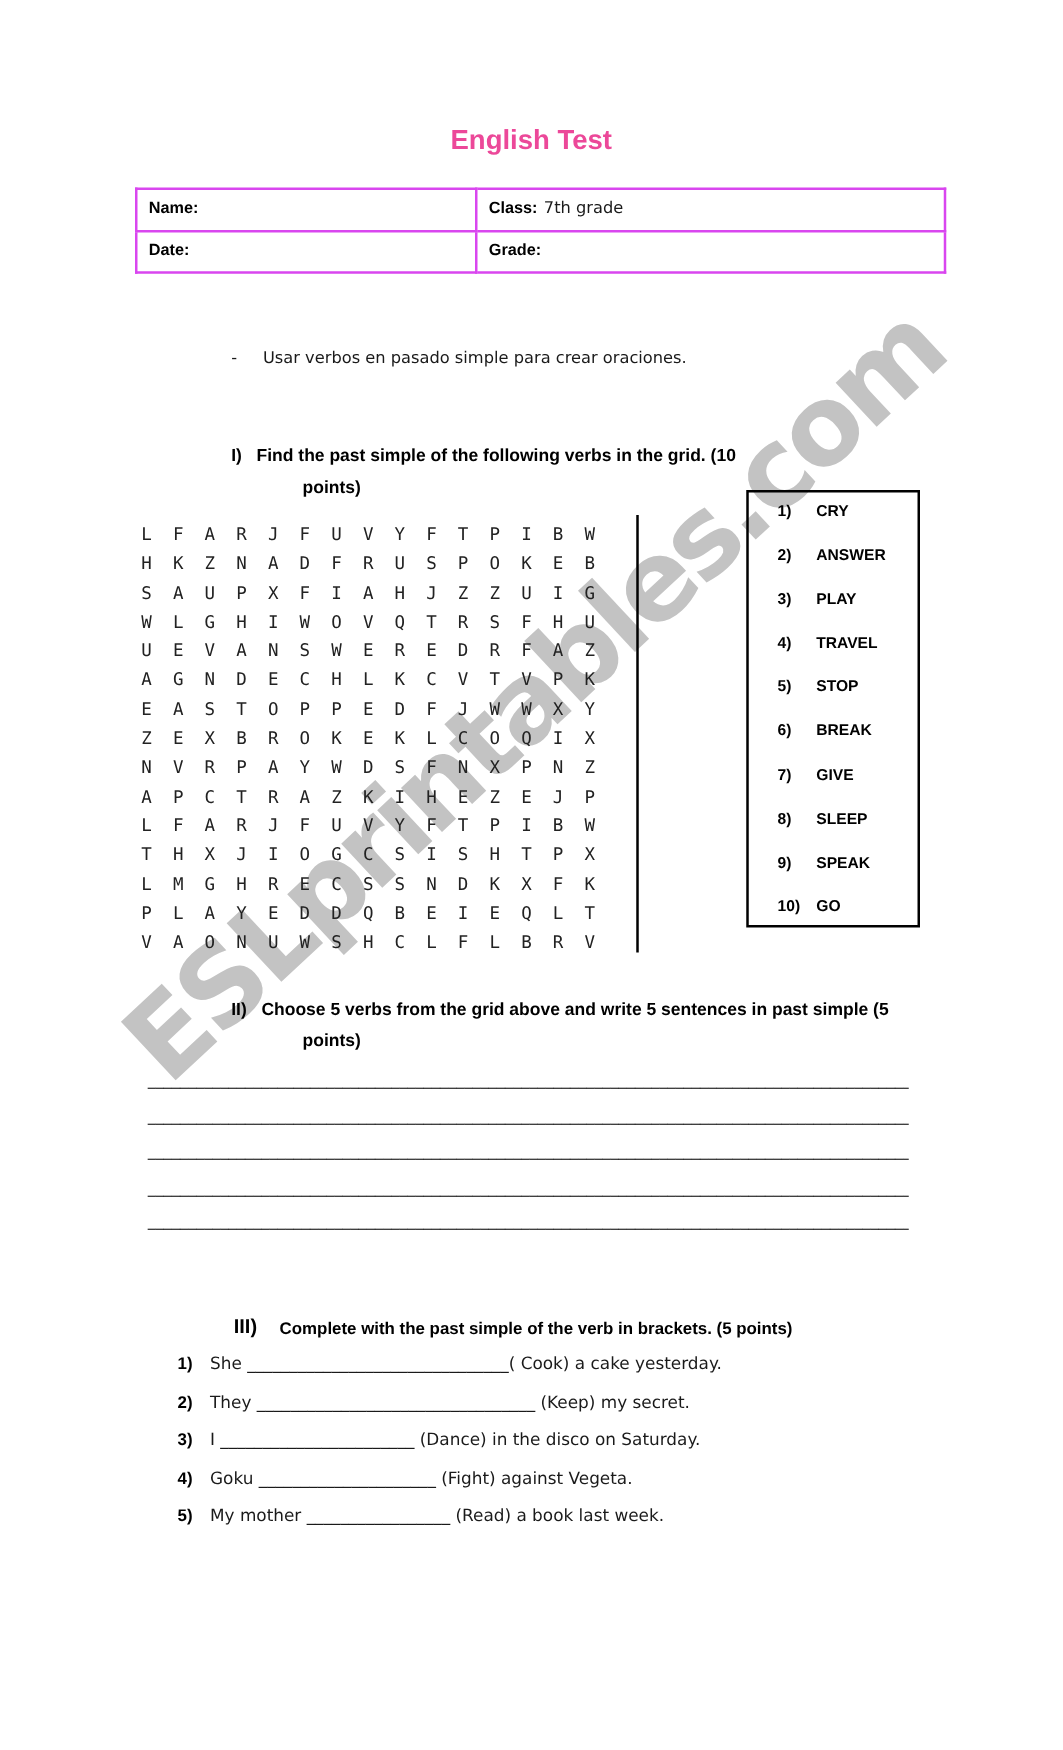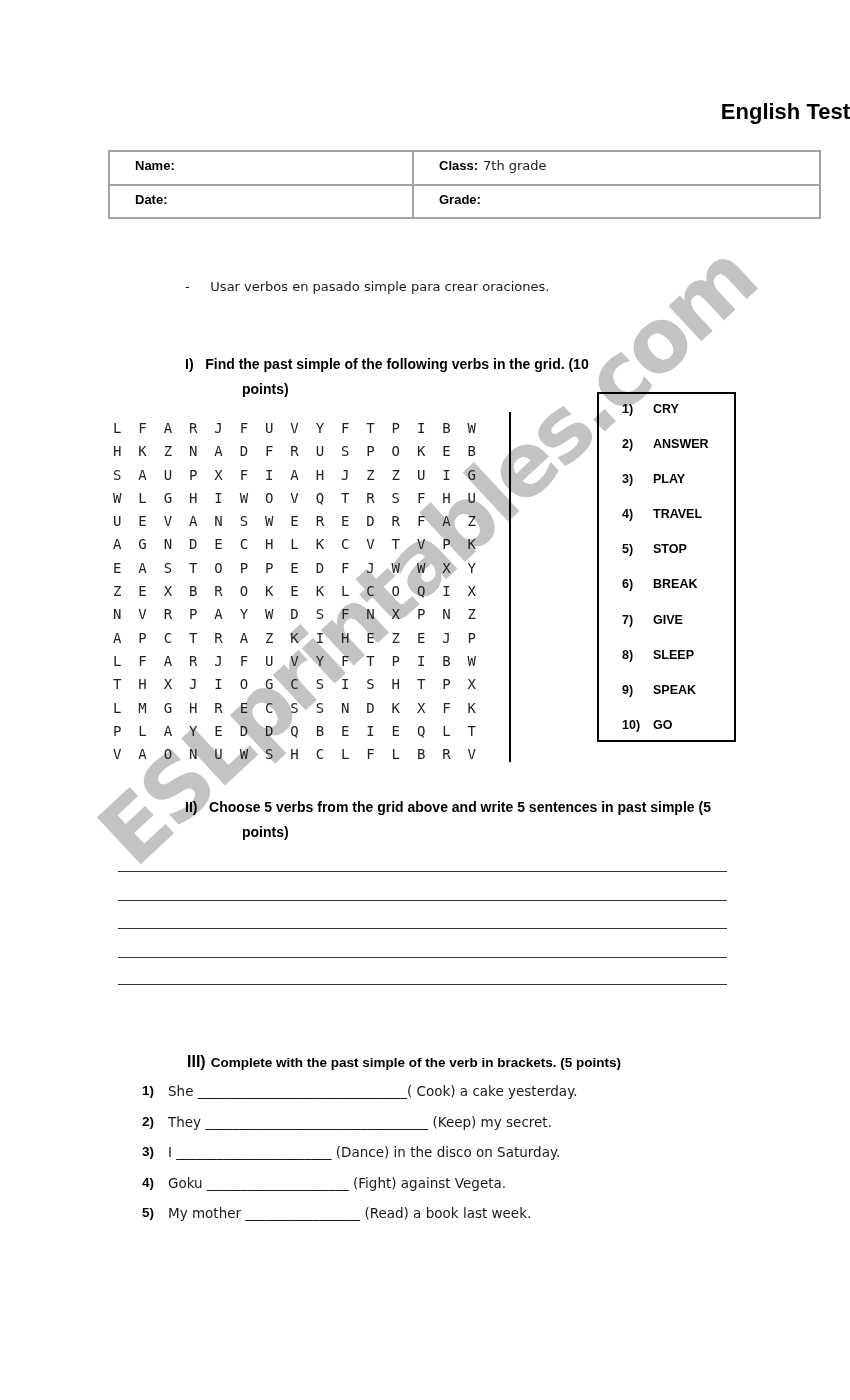--- a/index.html
+++ b/index.html
@@ -3,25 +3,25 @@
 <meta charset="utf-8">
 <style>
   html,body{margin:0;padding:0;background:#fff;}
   .page{position:relative;width:850px;height:1400px;background:#ffffff;overflow:hidden;
         font-family:"DejaVu Sans",sans-serif;color:#1a1a1a;}
   .abs{position:absolute;z-index:1;}
   .watermark{position:absolute;left:0;top:508px;width:850px;height:100px;line-height:100px;
              text-align:center;font-family:"DejaVu Sans",sans-serif;font-weight:bold;
              font-size:88px;letter-spacing:-4px;color:#c3c3c3;transform:rotate(-43deg);
              z-index:0;white-space:nowrap;}
-  .title{left:0;right:0;top:99px;text-align:right;margin:0;
-         font:bold 22px "Liberation Sans",sans-serif;color:#000000;}
+  .title{left:0;right:0;top:99px;text-align:center;margin:0;
+         font:bold 22px "Liberation Sans",sans-serif;color:#ec4899;}
   table.info{left:108px;top:150px;width:607px;border-collapse:collapse;position:absolute;z-index:1;
              font-family:"Liberation Sans",sans-serif;font-size:13px;table-layout:fixed;}
-  table.info td{border:2px solid #a3a3a3;vertical-align:top;padding:6px 25px;}
+  table.info td{border:2px solid #d946ef;vertical-align:top;padding:6px 9px;}
   td.c1{width:252px;}
   td.c2{width:355px;}
   tr.r1 td{height:20px;}
   tr.r2 td{height:19px;}
   .lbl{font-weight:bold;color:#000;}
   .val{font-family:"DejaVu Sans",sans-serif;font-weight:normal;margin-left:5px;color:#1a1a1a;}
   .obj1{left:115px;top:252px;font-size:13px;white-space:pre;}
   .obj1 .lbl{font-family:"Liberation Sans",sans-serif;font-size:13.5px;}
   .obj2{left:185px;top:279px;font-size:13px;white-space:pre;}
   .shead{font:bold 14px "Liberation Sans",sans-serif;color:#000;white-space:pre;}
@@ -35,21 +35,21 @@
   .grid-divider{left:509px;top:412px;width:2px;height:350px;background:#000;}
   .wordbox{left:597px;top:392px;width:139px;height:350px;border:2px solid #000;
            box-sizing:border-box;padding-top:7px;}
   .word-item{height:35.1px;box-sizing:border-box;padding:1px 0 0 23px;display:flex;
              font:bold 12.5px "Liberation Sans",sans-serif;color:#000;}
   .word-item .wnum{width:31px;flex:0 0 31px;}
   .blank-line{left:118px;width:609px;height:16px;overflow:hidden;white-space:nowrap;
               font-size:13px;color:#111;}
   .s3head{left:187px;top:1053px;display:flex;align-items:center;white-space:pre;}
   .s3head .hnum{font:bold 16px "Liberation Sans",sans-serif;color:#000;}
-  .s3head .htxt{font:bold 13.5px "Liberation Sans",sans-serif;color:#000;margin-left:5px;}
+  .s3head .htxt{font:bold 13.5px "Liberation Sans",sans-serif;color:#000;margin-left:18px;}
   .s3-item{left:142px;display:flex;white-space:pre;font-size:13.5px;}
   .s3-item .inum{font:bold 13.5px "Liberation Sans",sans-serif;color:#000;
                  width:26px;flex:0 0 26px;}
 </style>
 </head>
 <body>
 
 <div class="page">
 
   <div class="watermark" style="color: rgb(195, 195, 195);">ESLprintables.com</div>

